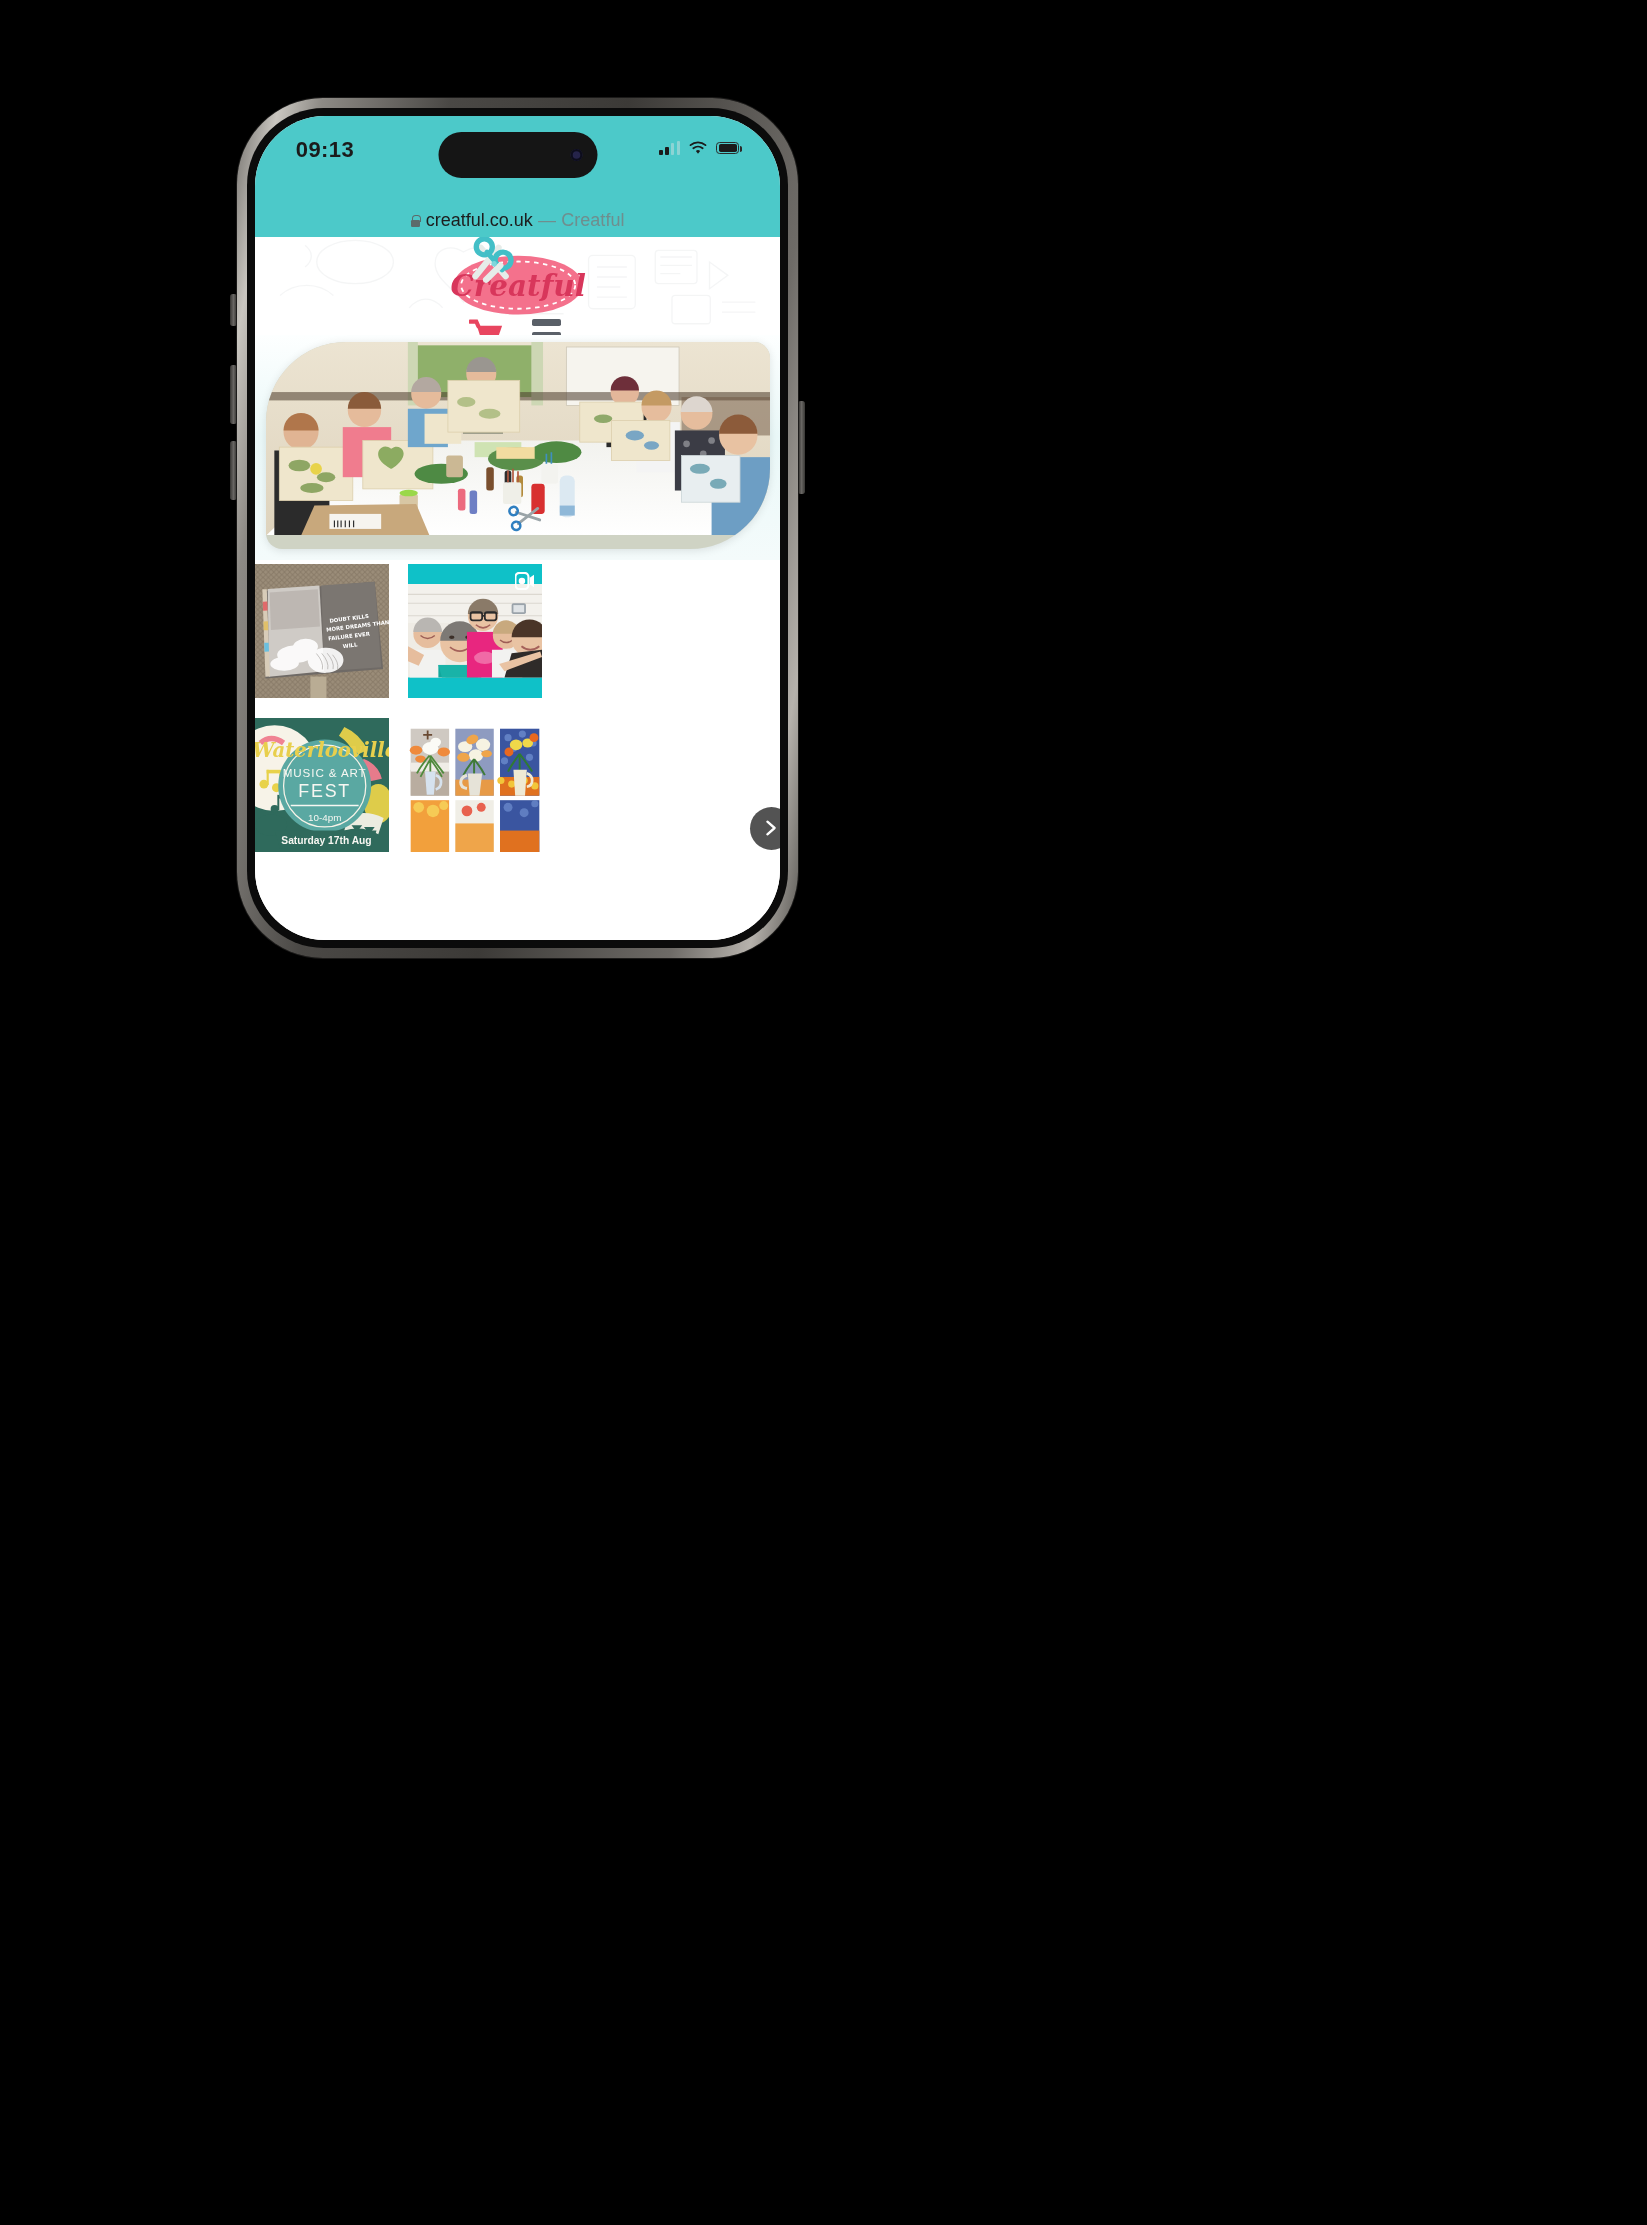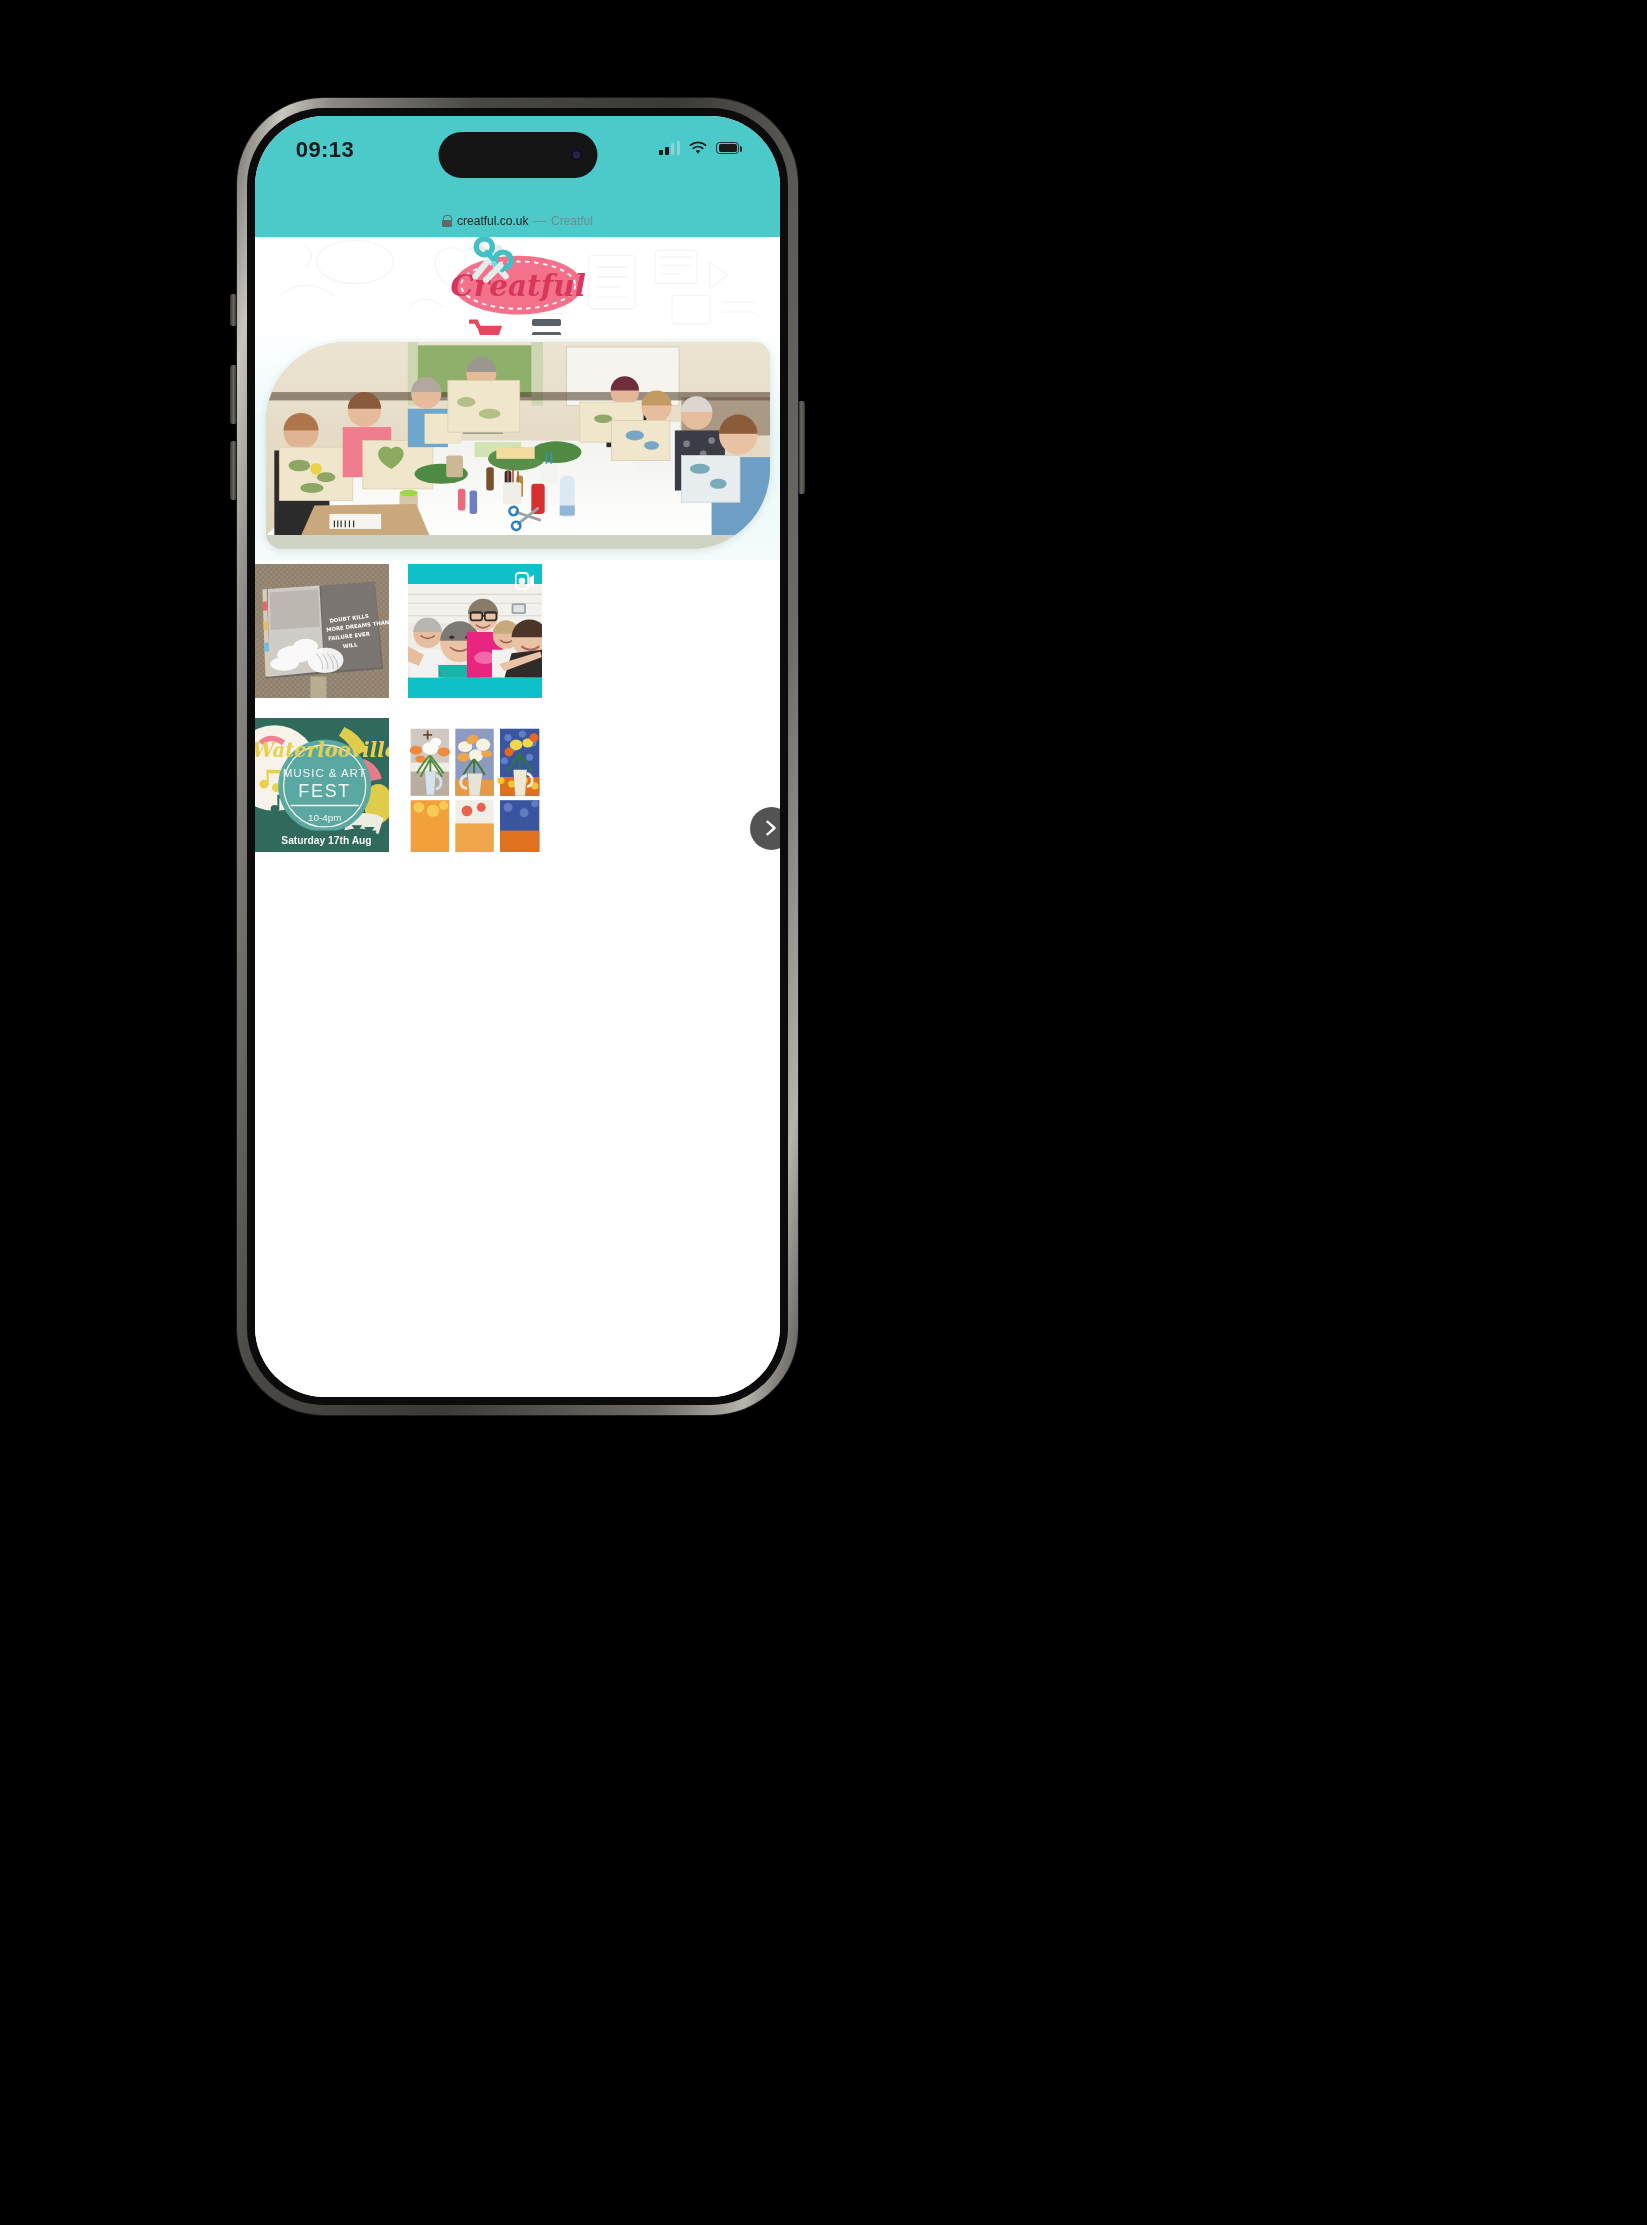--- a/index.html
+++ b/index.html
@@ -9,21 +9,21 @@
     font-family: "Liberation Sans", sans-serif;
     overflow: hidden;
   }
 
   
   .stage { position: relative; width: 1648px; height: 2225px; background:#000; }
 
   .phone {
     position: absolute;
     left: 237px; top: 98px;
-    width: 561px; height: 1317px;
+    width: 561px; height: 860px;
     border-radius: 86px;
     background: linear-gradient(100deg,#6f6c68 0%,#c9c6c0 6%,#8d8a85 12%,#4a4845 30%,#3c3a37 55%,#6e6b67 82%,#b6b2ac 93%,#55534f 100%);
     padding: 9.8px;
     box-shadow: 0 0 0 0.9px #1b1a19, 0 19.6px 53px rgba(0,0,0,.85);
   }
   .phone-inner {
     position: relative;
     width: 100%; height: 100%;
     border-radius: 77px;
     background: #0b0b0b;
@@ -74,21 +74,21 @@
     width:159px; height:46px; border-radius:23px;
     background:#151515;
     display:flex; align-items:center; justify-content:flex-end; padding-right:14.3px;
   }
   .island .cam { width:12.5px;height:12.5px;border-radius:50%;background:#25234a;box-shadow:inset 0 0 0 2.2px #0d0d1c;}
 
   
   .urlbar {
     background:#4cc9c9; height:32px;
     display:flex; align-items:center; justify-content:center; gap:5.3px;
-    font-size:12px; color:#1d1d1d;
+    font-size:18px; color:#1d1d1d;
   }
   .lock { width:9.8px;height:11.6px;position:relative;display:inline-block;}
   .lock::before{content:"";position:absolute;left:1.4px;top:0;width:6.7px;height:6.2px;border:1.8px solid #5c6b6b;border-bottom:none;border-radius:3.6px 3.6px 0 0;}
   .lock::after{content:"";position:absolute;left:0;bottom:0;width:9.8px;height:6.7px;background:#5c6b6b;border-radius:1.3px;}
   .url-private{color:#6f8e8e;}
 
   
   .page { position:absolute; left:0; right:0; top:121px; bottom:0; overflow:hidden; background:#fff;}
 
   

